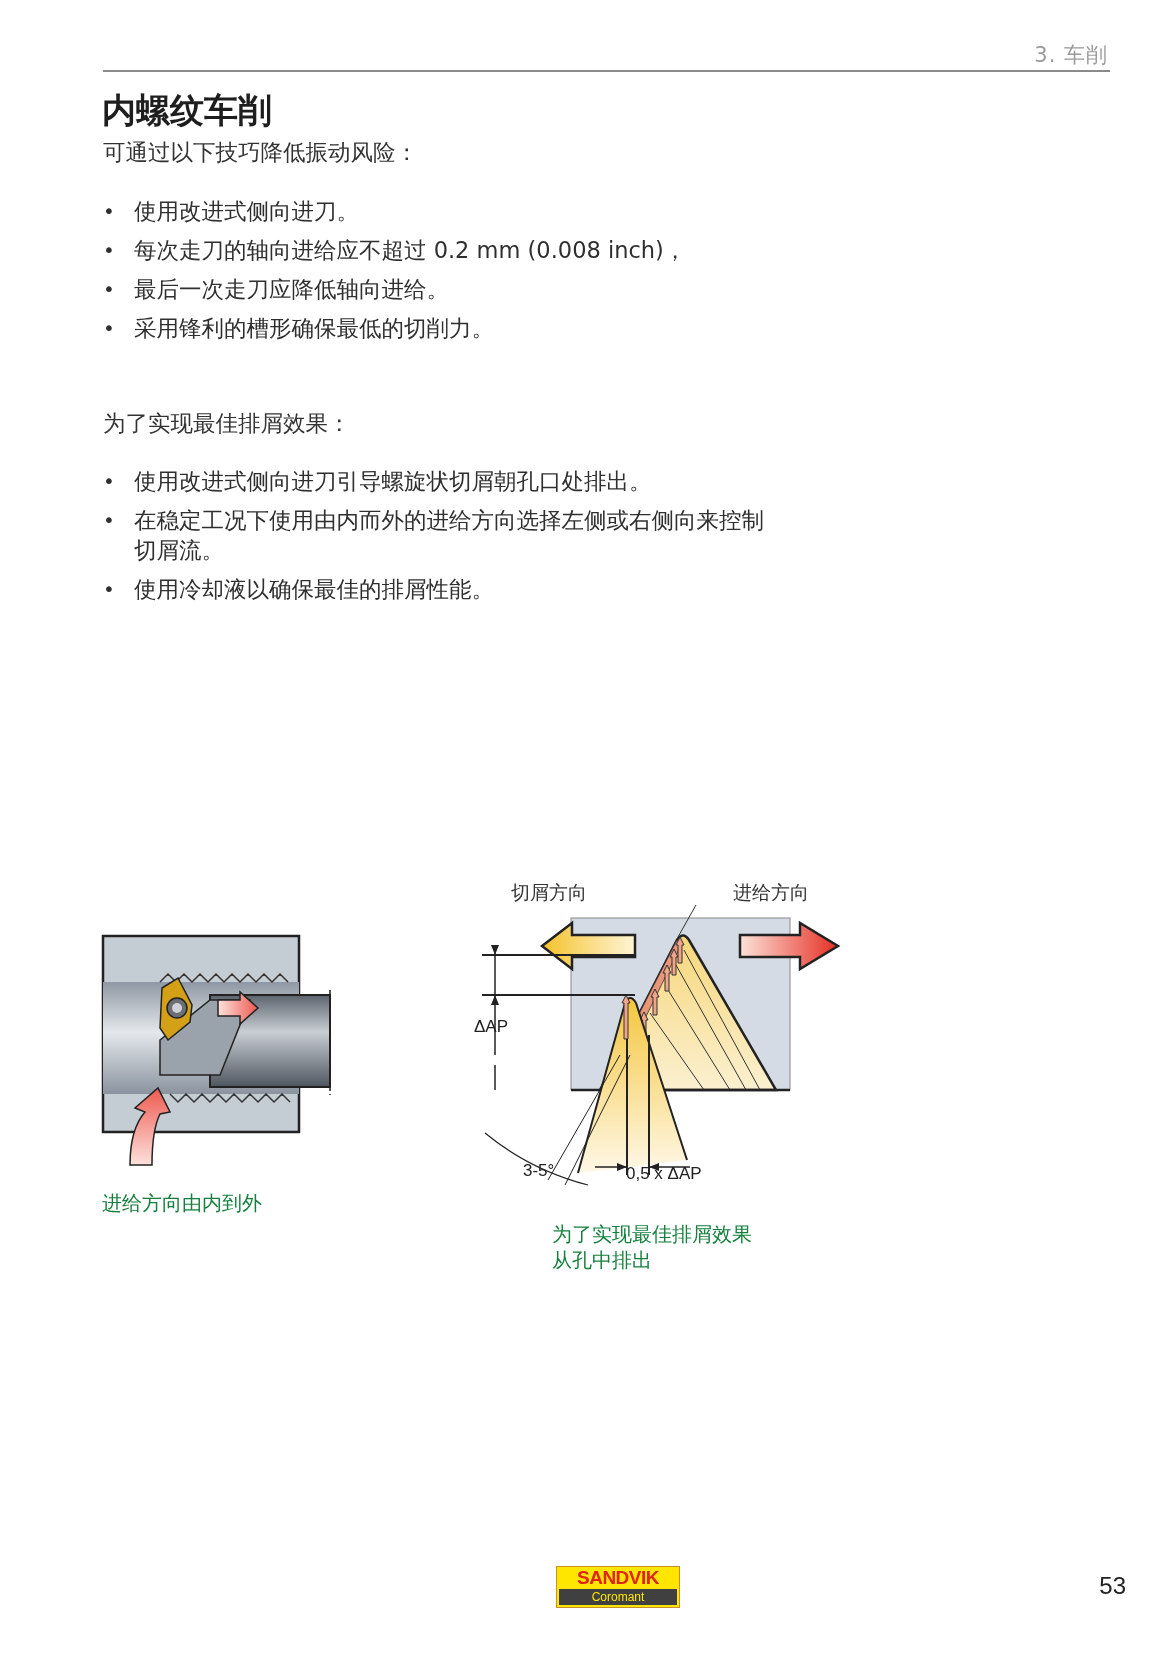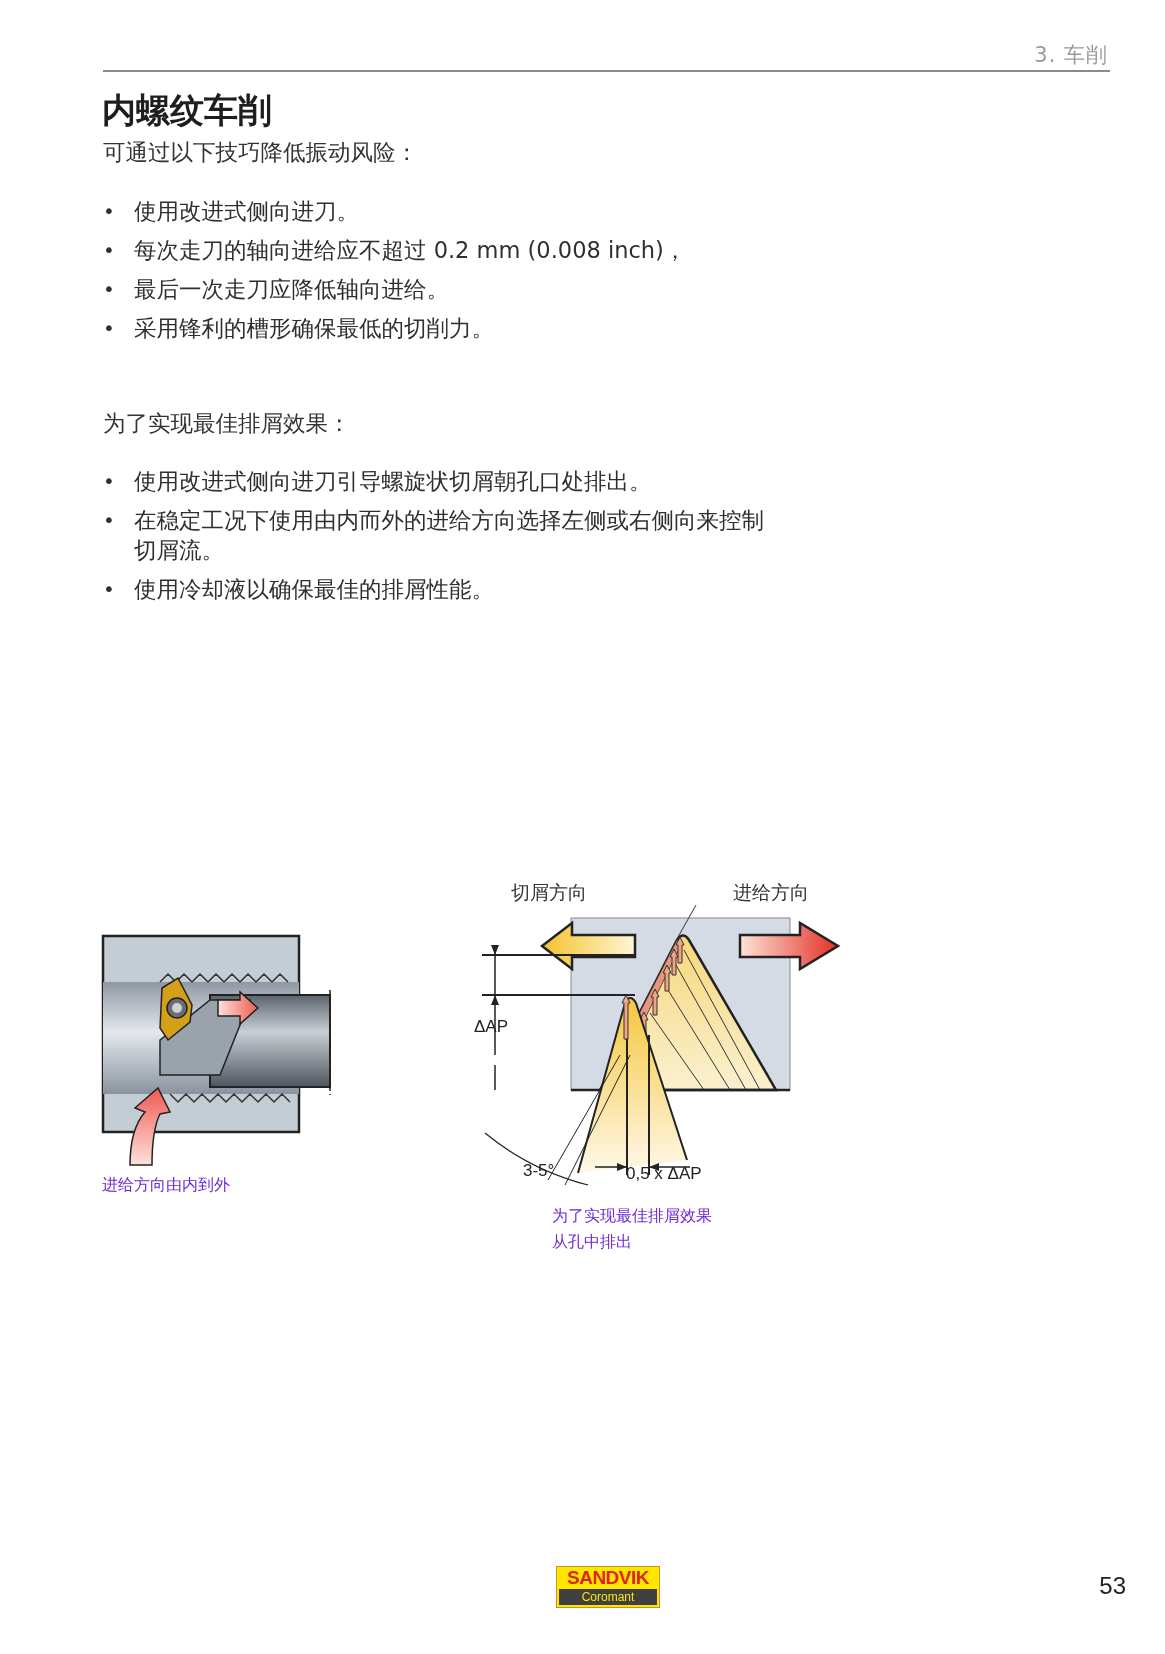--- a/index.html
+++ b/index.html
@@ -9,24 +9,24 @@
   .section-label { right:57px; top:41px; font-size:21px; color:#9a9a9a; letter-spacing:1px; }
   .header-rule { left:103px; top:70px; width:1007px; height:2px; background:#8a8a8a; }
   .page-title { left:102px; top:88px; font-size:34px; font-weight:bold; color:#1e1e1e; }
   .intro { left:103px; top:137px; font-size:22.5px; color:#333; }
   .bullets { left:103px; margin:0; padding:0; list-style:none; font-size:22.5px; color:#2f2f2f; }
   .bullets li { position:relative; padding-left:31px; line-height:30px; margin-bottom:9px; }
   .bullets li .dot { position:absolute; left:0; top:0; font-size:20px; }
   .list-a { top:196px; width:720px; }
   .list-b { top:466px; width:760px; }
   .intro2 { left:103px; top:408px; font-size:22.5px; color:#333; }
-  .caption { font-size:16px; color:#6d28d9; line-height:26px; }
+  .caption { font-size:20px; color:#15803d; line-height:26px;margin-top:18px; }
   .diag-label { font-size:19px; color:#333; }
   .dim-label { font-size:17px; color:#222; font-family:"Liberation Sans",sans-serif; }
-  .logo { left:556px; top:1566px; width:104px; height:42px; background:#ffe600;
+  .logo { left:556px; top:1566px; width:124px; height:42px; background:#ffe600;
           border:1.5px solid #c8902a; box-sizing:border-box; }
   .logo-top { position:absolute; left:0; top:0; width:100%; height:20px; text-align:center;
               font-family:"Liberation Sans",sans-serif; font-weight:bold; font-size:19px;
               color:#e0241b; line-height:21px; letter-spacing:-0.5px; }
   .logo-bottom { position:absolute; left:2px; right:2px; bottom:2px; height:16px; background:#404040;
                  text-align:center; font-family:"Liberation Sans",sans-serif; font-size:12px;
                  color:#ffe600; line-height:16px; }
   .page-num { right:39px; top:1572px; font-size:24px; color:#222; font-family:"Liberation Sans",sans-serif; }
 </style>
 </head>

